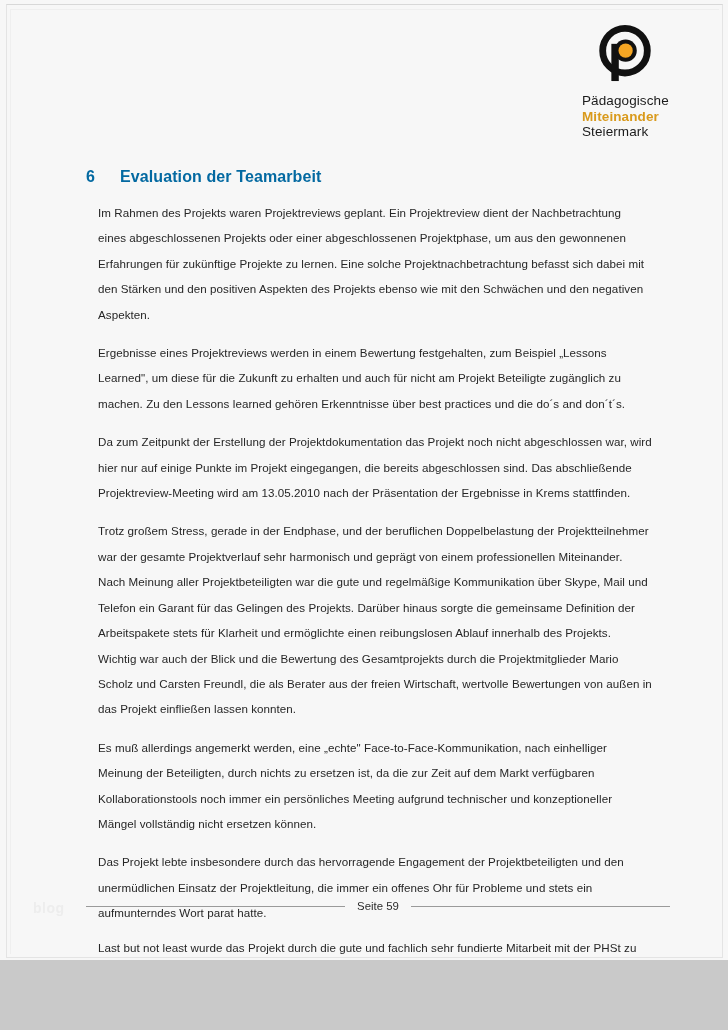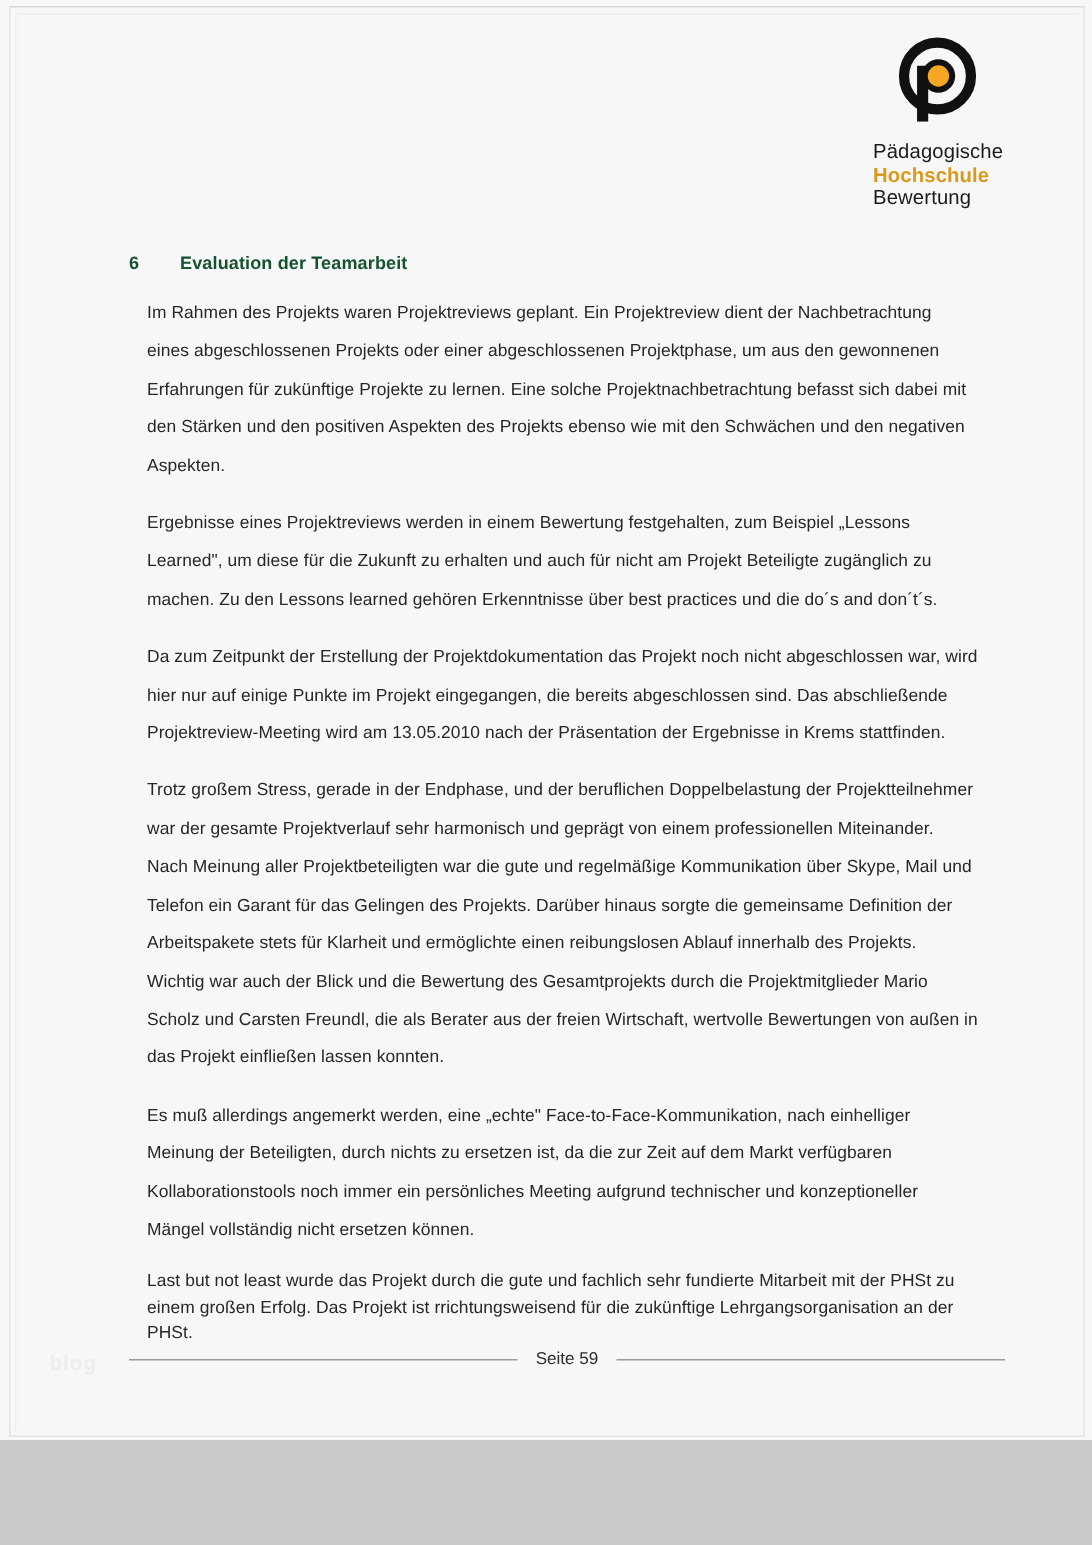--- a/index.html
+++ b/index.html
@@ -71,24 +71,24 @@
   
   .content {
     position: absolute;
     left: 86px;
     top: 168px;
     width: 566px;
     color: #232323;
   }
 
   h1.section-heading {
-    font-size: 12px;
+    font-size: 16px;
     font-weight: bold;
     margin: 0 0 14px 0;
-    color: #14532d;
+    color: #0369a1;
     letter-spacing: 0.1px;
   }
   h1.section-heading .num {
     display: inline-block;
     width: 34px;
   }
 
   p.para {
     font-size: 11.6px;
     line-height: 25.4px;
@@ -144,36 +144,37 @@
 
   <div class="logo">
     <svg class="logo-mark" viewBox="0 0 100 100">
       <circle cx="50" cy="43" r="36" fill="none" stroke="#111111" stroke-width="11"></circle>
       <path d="M 34 32 L 34 92" stroke="#111111" stroke-width="12" stroke-linecap="butt" fill="none"></path>
       <circle cx="51" cy="43" r="18" fill="#111111"></circle>
       <circle cx="51" cy="43" r="11.5" fill="#f5a623"></circle>
     </svg>
     <div class="logo-text">
       <div class="logo-l1">Pädagogische</div>
-      <div class="logo-l2">Hochschule</div>
-      <div class="logo-l3">Bewertung</div>
+      <div class="logo-l2">Miteinander</div>
+      <div class="logo-l3">Steiermark</div>
     </div>
   </div>
 
   <div class="content">
 
     <h1 class="section-heading">
       <span class="num">6</span><span>Evaluation der Teamarbeit</span>
     </h1>
 
     <p class="para">Im Rahmen des Projekts waren Projektreviews geplant. Ein Projektreview dient der Nachbetrachtung eines abgeschlossenen Projekts oder einer abgeschlossenen Projektphase, um aus den gewonnenen Erfahrungen für zukünftige Projekte zu lernen. Eine solche Projektnachbetrachtung befasst sich dabei mit den Stärken und den positiven Aspekten des Projekts ebenso wie mit den Schwächen und den negativen Aspekten.</p>
     <p class="para">Ergebnisse eines Projektreviews werden in einem Bewertung festgehalten, zum Beispiel „Lessons Learned", um diese für die Zukunft zu erhalten und auch für nicht am Projekt Beteiligte zugänglich zu machen. Zu den Lessons learned gehören Erkenntnisse über best practices und die do´s and don´t´s.</p>
     <p class="para">Da zum Zeitpunkt der Erstellung der Projektdokumentation das Projekt noch nicht abgeschlossen war, wird hier nur auf einige Punkte im Projekt eingegangen, die bereits abgeschlossen sind. Das abschließende Projektreview-Meeting wird am 13.05.2010 nach der Präsentation der Ergebnisse in Krems stattfinden.</p>
     <p class="para">Trotz großem Stress, gerade in der Endphase, und der beruflichen Doppelbelastung der Projektteilnehmer war der gesamte Projektverlauf sehr harmonisch und geprägt von einem professionellen Miteinander. Nach Meinung aller Projektbeteiligten war die gute und regelmäßige Kommunikation über Skype, Mail und Telefon ein Garant für das Gelingen des Projekts. Darüber hinaus sorgte die gemeinsame Definition der Arbeitspakete stets für Klarheit und ermöglichte einen reibungslosen Ablauf innerhalb des Projekts. Wichtig war auch der Blick und die Bewertung des Gesamtprojekts durch die Projektmitglieder Mario Scholz und Carsten Freundl, die als Berater aus der freien Wirtschaft, wertvolle Bewertungen von außen in das Projekt einfließen lassen konnten.</p>
     <p class="para">Es muß allerdings angemerkt werden, eine „echte" Face-to-Face-Kommunikation, nach einhelliger Meinung der Beteiligten, durch nichts zu ersetzen ist, da die zur Zeit auf dem Markt verfügbaren Kollaborationstools noch immer ein persönliches Meeting aufgrund technischer und konzeptioneller Mängel vollständig nicht ersetzen können.</p>
+    <p class="para">Das Projekt lebte insbesondere durch das hervorragende Engagement der Projektbeteiligten und den unermüdlichen Einsatz der Projektleitung, die immer ein offenes Ohr für Probleme und stets ein aufmunterndes Wort parat hatte.</p>
     <p class="para tight">Last but not least wurde das Projekt durch die gute und fachlich sehr fundierte Mitarbeit mit der PHSt zu einem großen Erfolg. Das Projekt ist rrichtungsweisend für die zukünftige Lehrgangsorganisation an der PHSt.</p>
 
   </div>
 
   <div class="footer">
     <div class="footer-rule"></div>
     <div class="footer-label">Seite 59</div>
     <div class="footer-rule"></div>
   </div>
 

